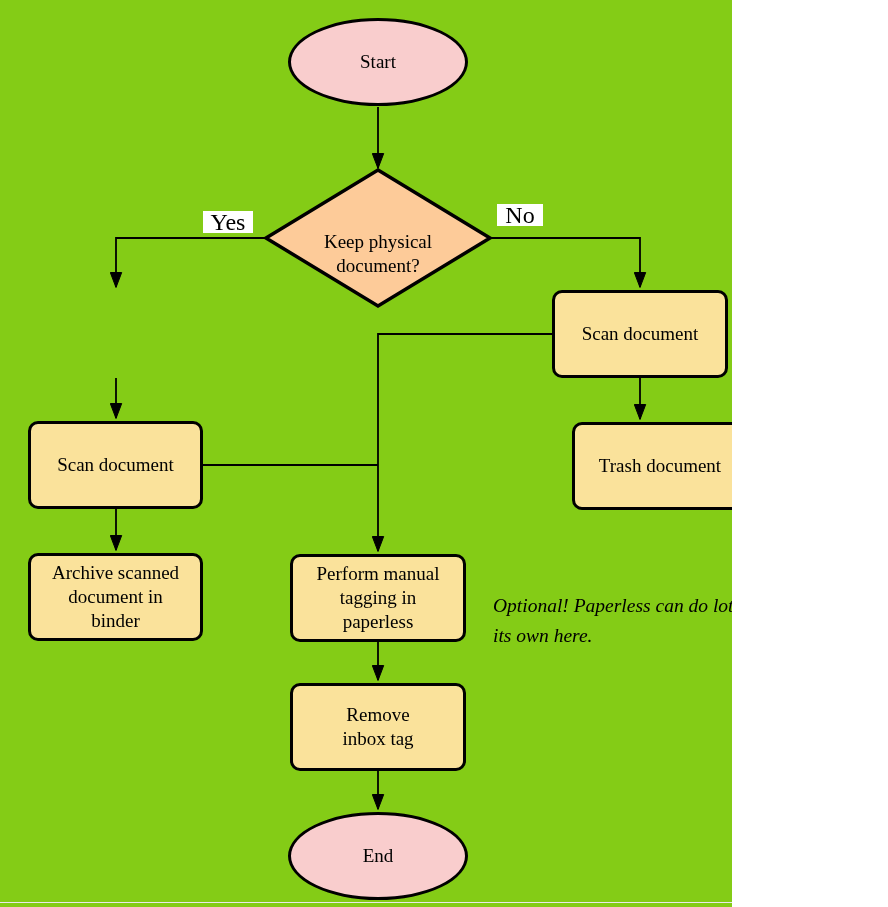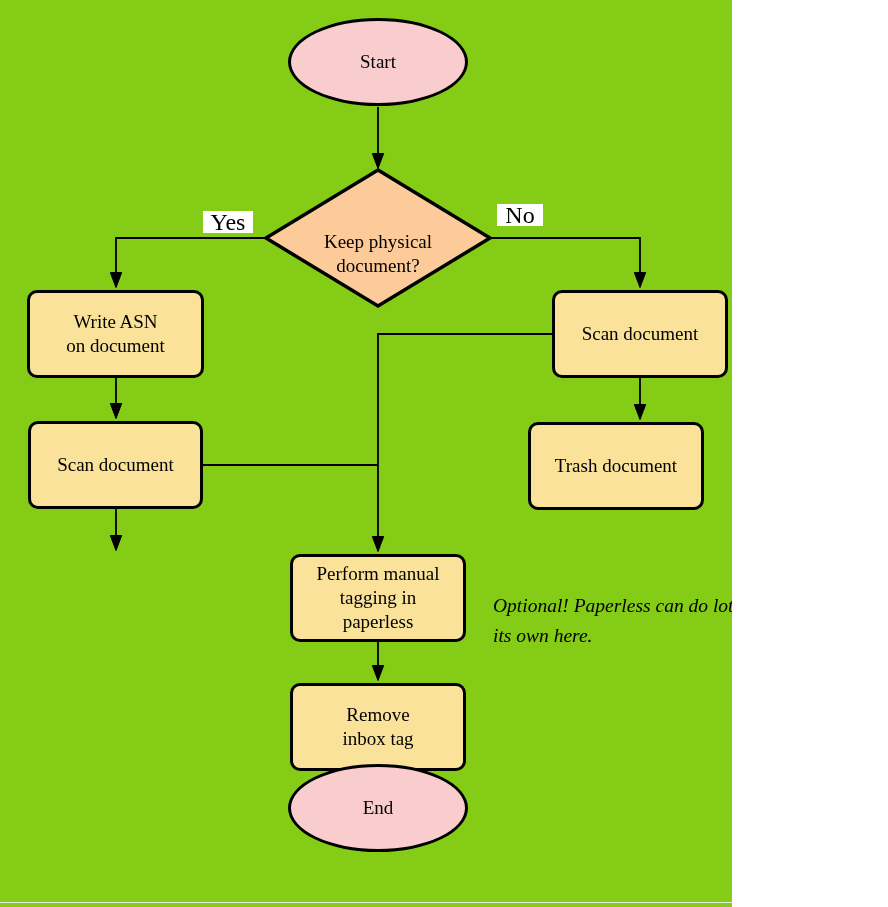--- a/index.html
+++ b/index.html
@@ -100,38 +100,39 @@
     <path d="M378,771 L378,809" fill="none" stroke="#000000" stroke-width="1.8" marker-end="url(#arrow)"></path>
 
     <polygon points="378,170 490,238 378,306 266,238" fill="#fdcb99" stroke="#000000" stroke-width="3.5" stroke-linejoin="miter"></polygon>
   </svg>
 
   <div class="node terminator" style="left:288px; top:18px; width:180px; height:88px;">Start</div>
 
   <div class="node decision-label" style="left:278px; top:224px; width:200px; height:60px;">Keep physical
 document?</div>
 
-  <div class="node process" style="left:27px; top:290px; width:177px; height:88px;">Write ASN
-on document</div>
 
   <div class="node process" style="left:28px; top:421px; width:175px; height:88px;">Scan document</div>
 
+  <div class="node process" style="left:28px; top:553px; width:175px; height:88px;">Archive scanned
+document in
+binder</div>
 
   <div class="node process" style="left:552px; top:290px; width:176px; height:88px;">Scan document</div>
 
-  <div class="node process" style="left:528px; top:422px; width:176px; height:88px;">Trash document</div>
+  <div class="node process" style="left:572px; top:422px; width:176px; height:88px;">Trash document</div>
 
   <div class="node process" style="left:290px; top:683px; width:176px; height:88px;">Remove
 inbox tag</div>
 
   <div class="node process" style="left:290px; top:554px; width:176px; height:88px;">Perform manual
 tagging in
 paperless</div>
 
-  <div class="node terminator" style="left:288px; top:764px; width:180px; height:88px;">End</div>
+  <div class="node terminator" style="left:288px; top:812px; width:180px; height:88px;">End</div>
 
   <div class="edge-label" style="left:203px; top:211px; width:50px;">Yes</div>
 
   <div class="edge-label" style="left:497px; top:204px; width:46px;">No</div>
 
   <div class="annotation">Optional! Paperless can do lots of work on
 its own here.</div>
 
   <div class="page-divider"></div>
 

